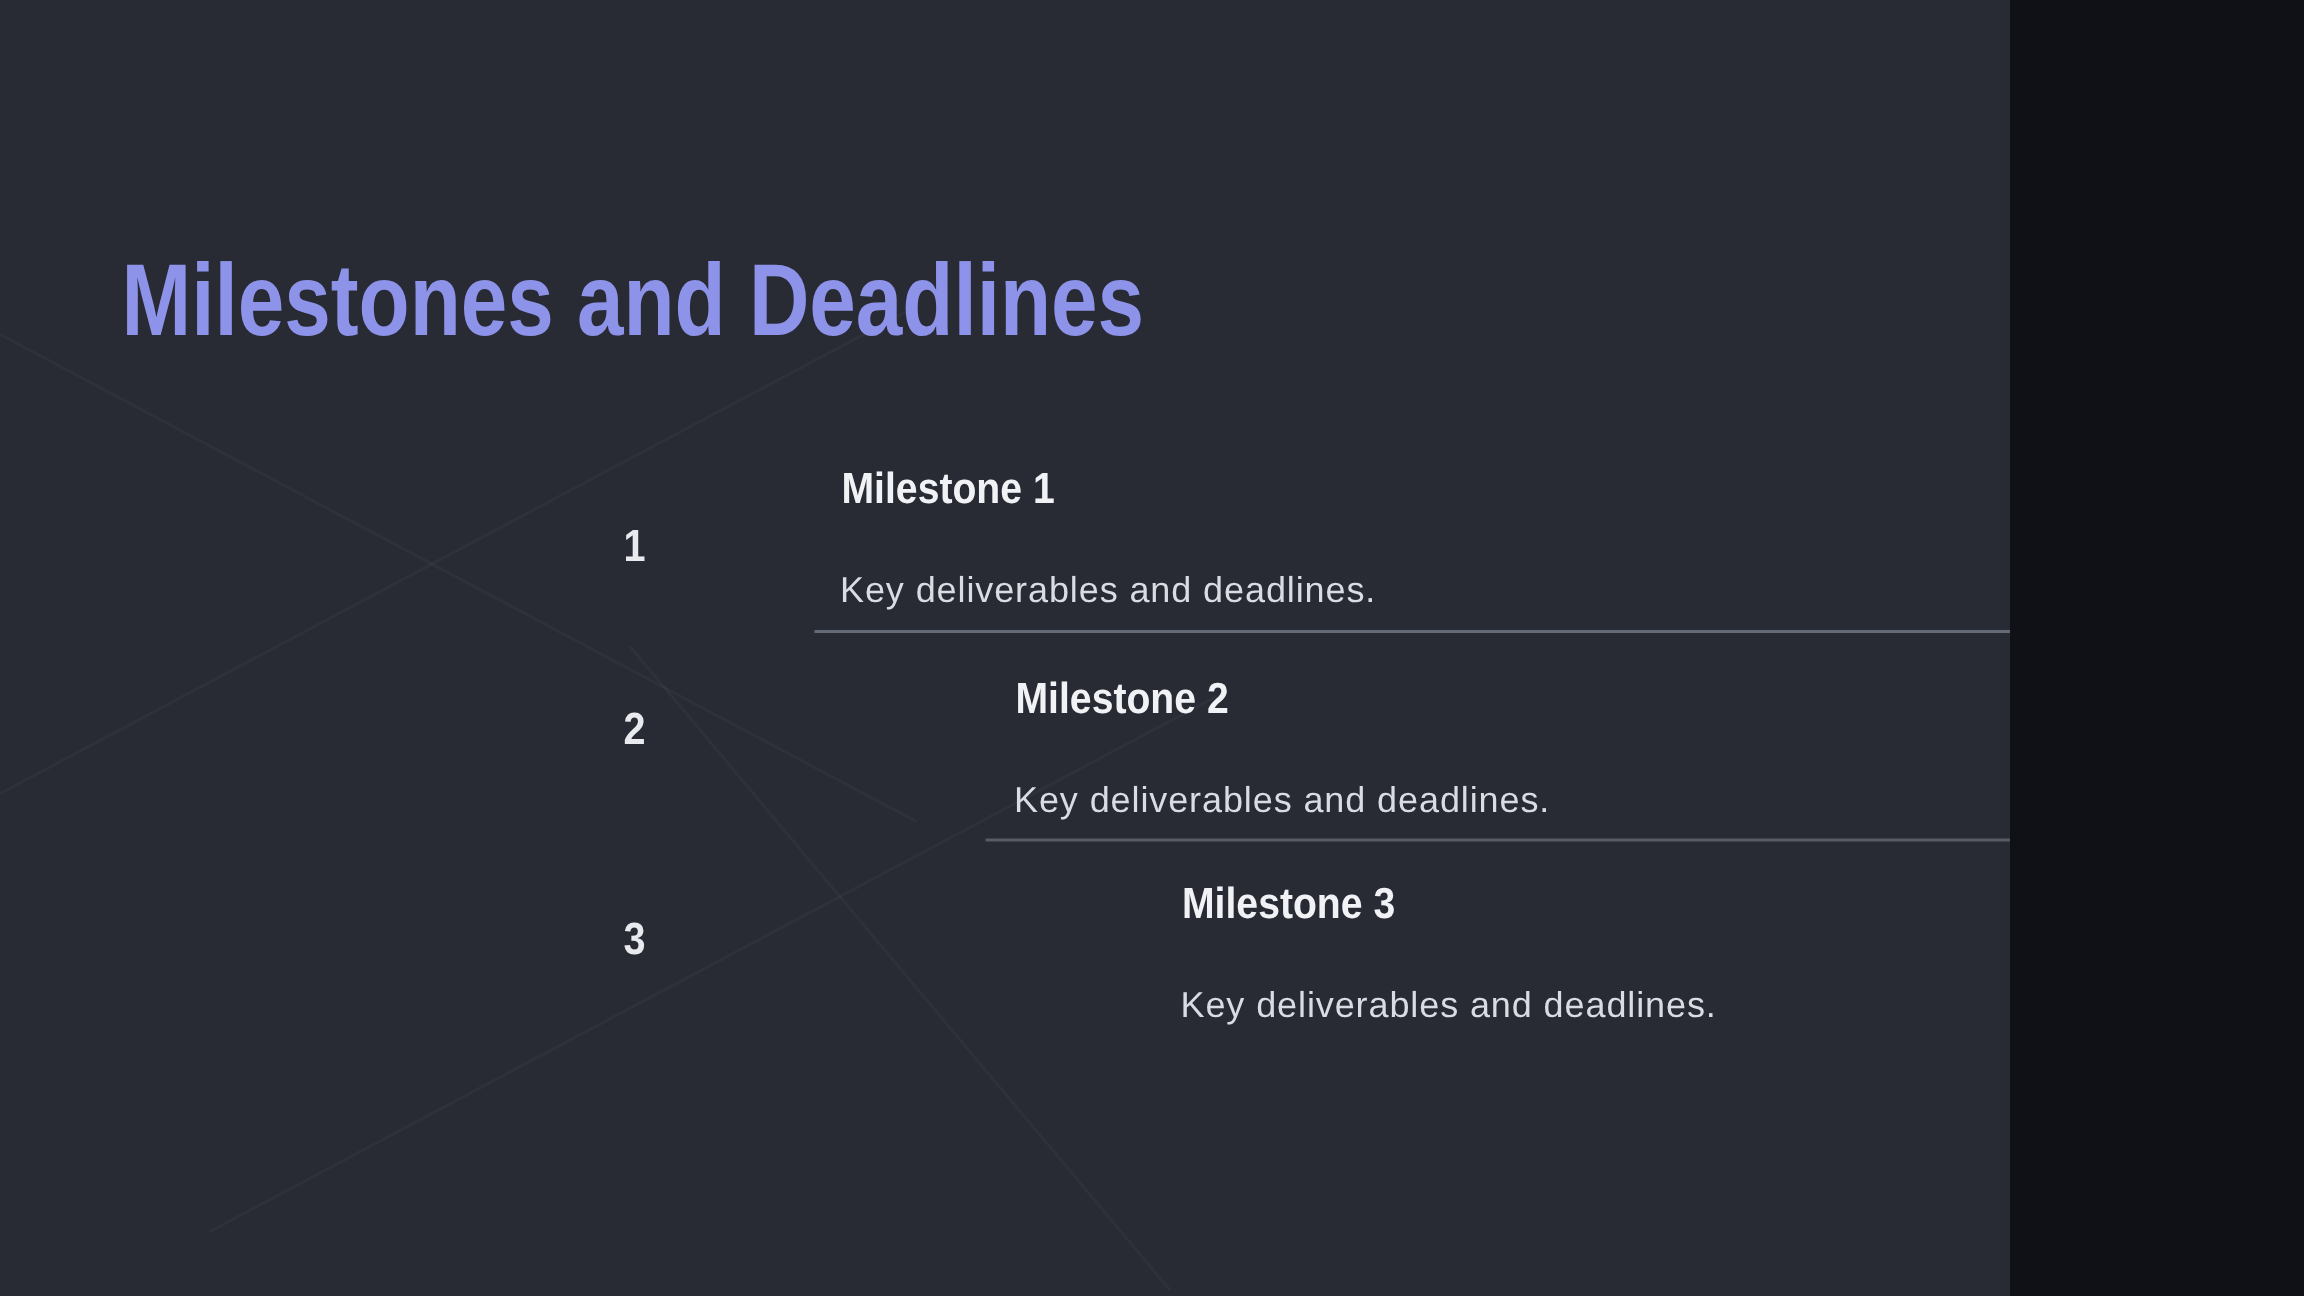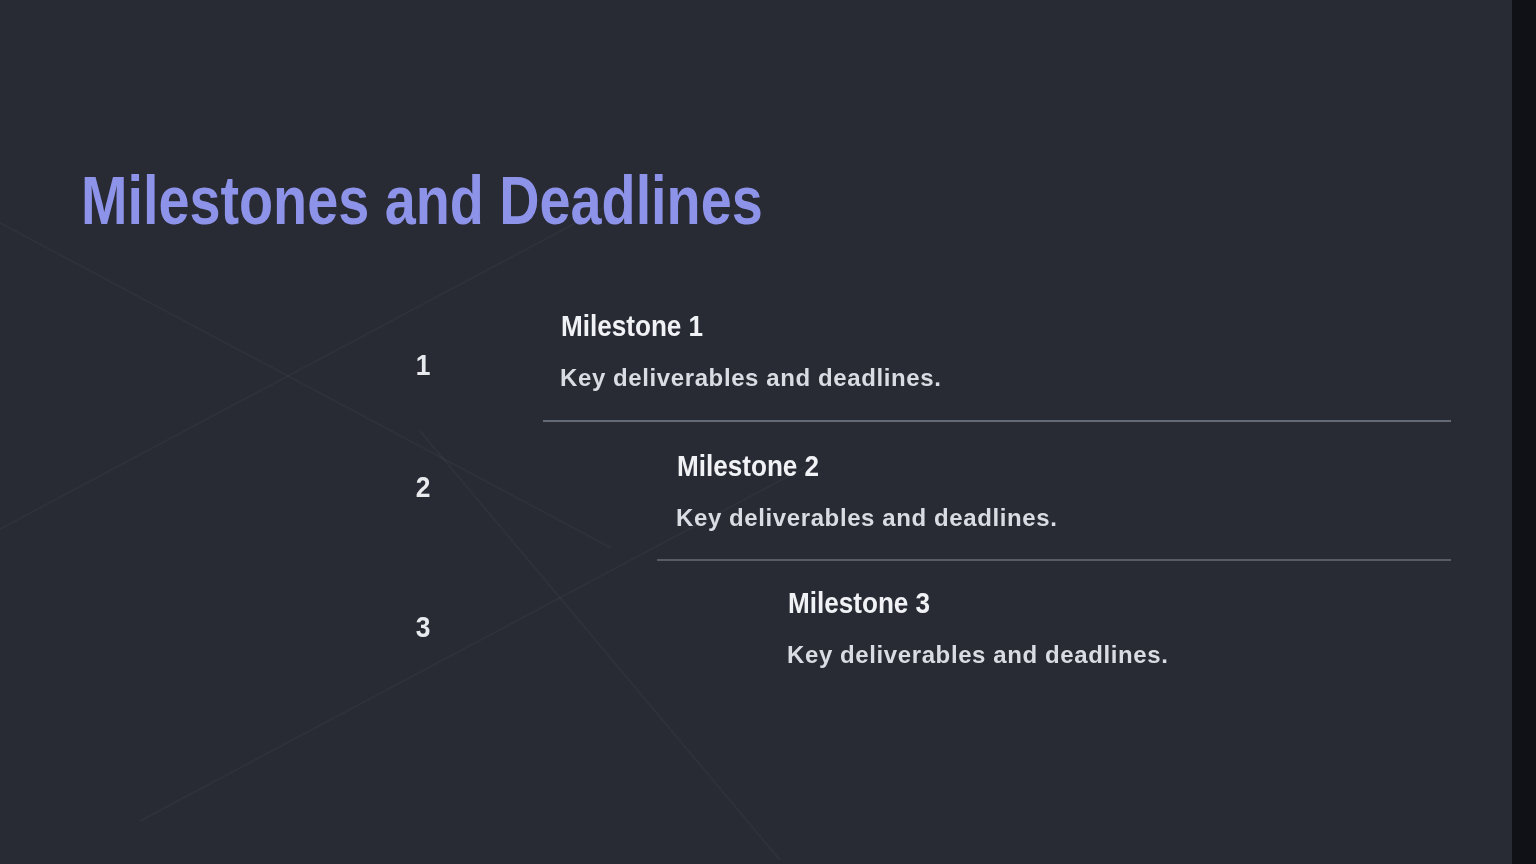--- a/index.html
+++ b/index.html
@@ -8,21 +8,21 @@
     --heading: #f1f2f5;
     --body: #d9dce2;
     --number: #e8eaee;
     --divider-bright: #646a76;
     --divider-dim: #565b66;
   }
   * { margin: 0; padding: 0; box-sizing: border-box; }
   html, body { background: #101117; }
   .stage {
     position: relative;
-    width: 1512px;
+    width: 1340px;
     height: 864px;
     background: var(--background);
     overflow: hidden;
     font-family: "Liberation Sans", sans-serif;
   }
   
   .bg-line {
     position: absolute;
     height: 2px;
     background: rgba(255, 255, 255, 0.032);
@@ -70,24 +70,25 @@
     font-weight: bold;
     color: var(--heading);
     transform: scaleX(0.90);
     transform-origin: left center;
     white-space: nowrap;
   }
   .milestone-desc {
     position: absolute;
     font-size: 24px;
     line-height: 24px;
-    font-weight: 700;
+    font-weight: 400;
     letter-spacing: 0.6px;
     color: var(--body);
     white-space: nowrap;
+    margin-top: 16px;
   }
   .head-1 { left: 561px; top: 312px; }
   .desc-1 { left: 560px; top: 366px; }
   .head-2 { left: 677px; top: 452px; }
   .desc-2 { left: 676px; top: 506px; }
   .head-3 { left: 788px; top: 589px; }
   .desc-3 { left: 787px; top: 643px; }
 
   .divider {
     position: absolute;

